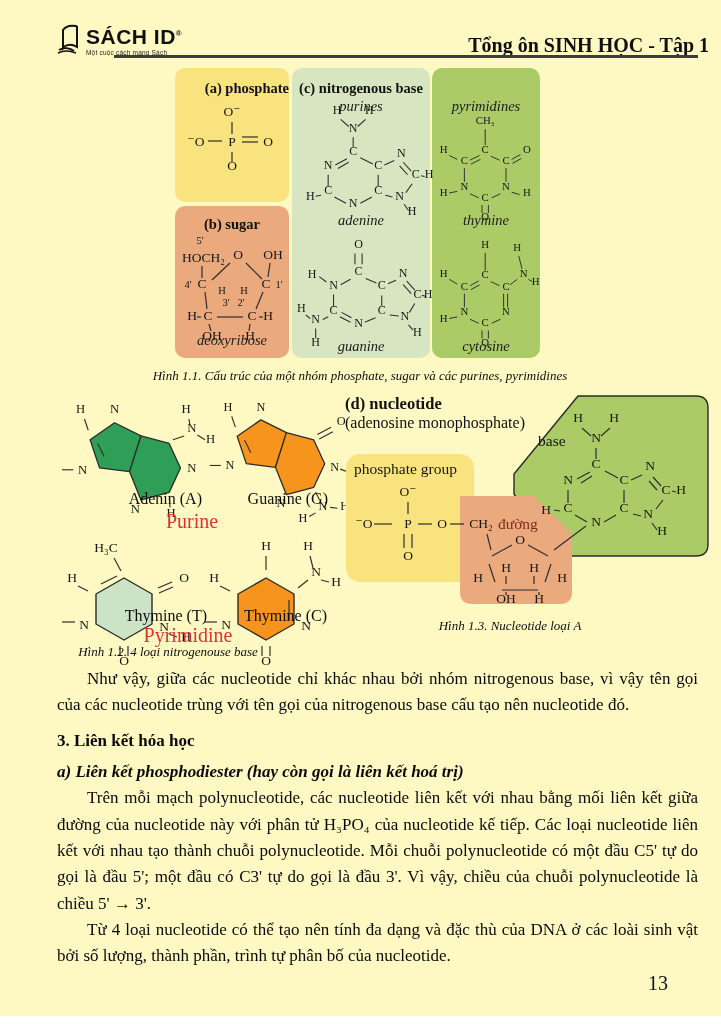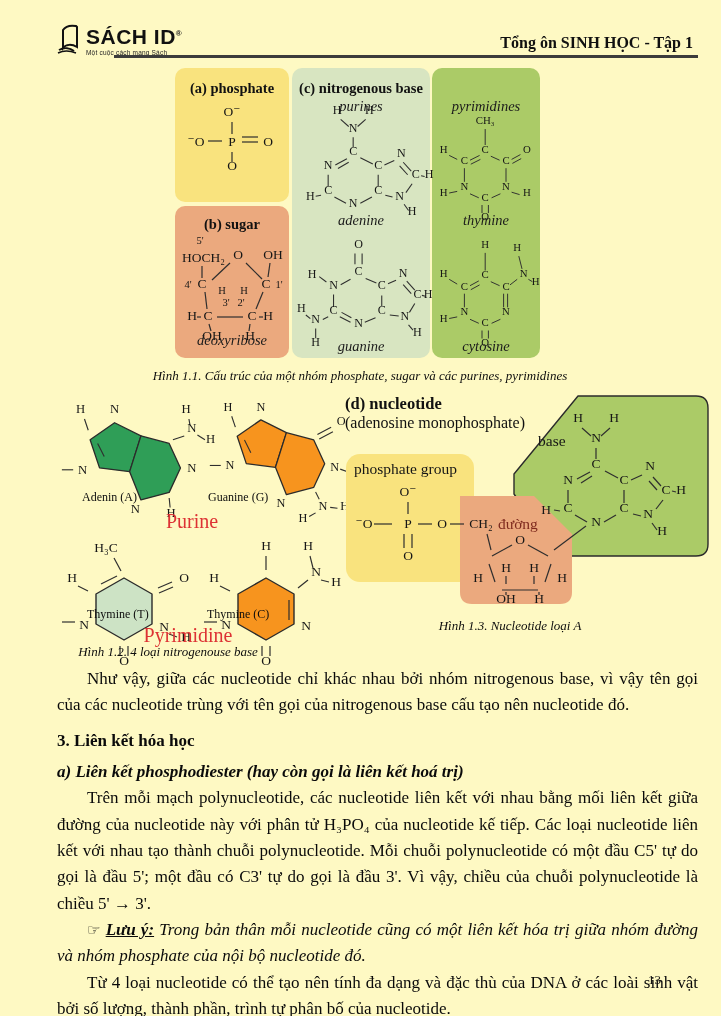--- a/index.html
+++ b/index.html
@@ -5,55 +5,55 @@
   html,body{margin:0;padding:0;background:#fff;}
   #page{position:relative;width:721px;height:1016px;background:#fef9c3;overflow:hidden;
         font-family:"Liberation Serif","DejaVu Serif",serif;color:#111;}
   .abs{position:absolute;}
   
   .logo-wrap{left:56px;top:24px;display:flex;align-items:flex-start;}
   .logo-text{margin-left:4px;}
   .logo-title{font-family:"Liberation Sans","DejaVu Sans",sans-serif;font-weight:bold;font-size:21px;letter-spacing:.5px;color:#111;line-height:20px;}
   .logo-reg{font-size:8px;vertical-align:super;}
   .logo-tag{font-family:"Liberation Sans","DejaVu Sans",sans-serif;font-size:6.5px;color:#222;margin-top:1px;letter-spacing:.2px;}
-  .hdr-title{right:28px;top:34px;font-weight:bold;font-size:16px;color:#101010;}
+  .hdr-title{right:12px;top:34px;font-weight:bold;font-size:20px;color:#101010;}
   .hdr-line{left:114px;top:55px;width:584px;height:3px;background:#3c3c3c;}
   
   .box{border-radius:10px;}
   .box-yellow{background:#F9E37E;}
   .box-orange{background:#EBA97E;}
   .box-glight{background:#D8E5C1;}
   .box-gdark{background:#ABCB67;}
   .fig-title{font-weight:bold;font-size:14.5px;text-align:center;}
   .fig-it{font-style:italic;font-size:14.5px;text-align:center;color:#1b1b1b;}
   
   .mol{position:absolute;overflow:visible;}
   .mol line{stroke:#2e2e2e;stroke-width:1.2;}
   .mol text{font-family:"Liberation Serif","DejaVu Serif","DejaVu Sans",serif;font-size:13.5px;text-anchor:middle;fill:#161616;}
   .mol text.sm{font-size:10.5px;}
   .mol text.as{text-anchor:start;}
   .mol text.lbl{font-size:15.5px;}
   .mol text.dng{fill:#7E2A1E;}
   .mol polygon,.mol path.ring{stroke:#2b2b2b;stroke-width:1.4;stroke-linejoin:round;}
   .caption{font-style:italic;font-size:13px;text-align:center;color:#0d0d0d;}
   .red-label{color:#DD3234;font-size:20px;text-align:center;}
-  .struct-label{font-size:12px;text-align:left;color:#0d0d0d;}
+  .struct-label{font-size:16px;text-align:right;color:#0d0d0d;}
   
   .d-title{font-weight:bold;font-size:16.5px;}
   .d-sub{font-size:16px;}
   
   #bodytext{left:57px;top:666px;width:641px;font-size:17px;line-height:1.55;text-align:justify;color:#0a0a0a;}
   #bodytext p{margin:0;text-indent:30px;}
   #bodytext .gap{margin-top:0;}
   .h-bold{font-weight:bold;text-indent:0 !important;margin-top:9px !important;}
   .h-boldit{font-weight:bold;font-style:italic;text-indent:0 !important;margin-top:5px !important;}
   .note{font-style:italic;}
   .note-label{font-weight:bold;text-decoration:underline;}
   .hand{font-family:"DejaVu Sans","Liberation Serif",serif;font-style:normal;font-size:15px;}
-  .pagenum{left:648px;top:972px;font-size:13px;color:#111;}
+  .pagenum{left:648px;top:972px;font-size:20px;color:#111;}
 </style>
 </head>
 <body>
 
 <div id="page">
 
   <div class="abs logo-wrap">
     <span>
       <svg width="26" height="30" viewBox="0 0 26 30">
         <path d="M20,2 C14,1 9,3 7,6 L7,24 C10,20 16,20 21,23 L21,3 Z" fill="none" stroke="#111" stroke-width="2"></path>
@@ -67,21 +67,21 @@
     </span>
   </div>
   <div class="abs hdr-title">Tổng ôn SINH HỌC - Tập 1</div>
   <div class="abs hdr-line"></div>
 
   <div class="abs box box-yellow" style="left:175px;top:68px;width:114px;height:134px;"></div>
   <div class="abs box box-orange" style="left:175px;top:206px;width:114px;height:152px;"></div>
   <div class="abs box box-glight" style="left:292px;top:68px;width:138px;height:290px;"></div>
   <div class="abs box box-gdark" style="left:432px;top:68px;width:108px;height:290px;"></div>
 
-  <div class="abs fig-title" style="left:175px;top:80px;width:114px;">(a) phosphate</div>
+  <div class="abs fig-title" style="left:175px;top:80px;width:114px;text-align:right;">(a) phosphate</div>
   <div class="abs fig-title" style="left:292px;top:80px;width:138px;">(c) nitrogenous base</div>
   <div class="abs fig-it" style="left:292px;top:98px;width:138px;">purines</div>
   <div class="abs fig-it" style="left:432px;top:98px;width:108px;">pyrimidines</div>
   <div class="abs fig-title" style="left:175px;top:216px;width:114px;">(b) sugar</div>
 
   <svg class="mol" style="left:180px;top:96px;" width="104" height="76" viewBox="0 0 104 76">
     <line x1="52" y1="26" x2="52" y2="38"></line>
       <line x1="28" y1="45" x2="42" y2="45"></line>
     <line x1="62" y1="41" x2="78" y2="41"></line>
       <line x1="62" y1="46" x2="78" y2="46"></line>
@@ -466,19 +466,18 @@
   </svg>
   <div class="abs d-title" style="left:345px;top:394px;">(d) nucleotide</div>
   <div class="abs d-sub" style="left:345px;top:414px;">(adenosine monophosphate)</div>
   <div class="abs caption" style="left:380px;top:618px;width:260px;">Hình 1.3. Nucleotide loại A</div>
 
   <div class="abs" id="bodytext">
     <p>Như vậy, giữa các nucleotide chỉ khác nhau bởi nhóm nitrogenous base, vì vậy tên gọi của các nucleotide trùng với tên gọi của nitrogenous base cấu tạo nên nucleotide đó.</p>
     <p class="h-bold">3. Liên kết hóa học</p>
     <p class="h-boldit">a) Liên kết phosphodiester (hay còn gọi là liên kết hoá trị)</p>
     <p class="gap">Trên mỗi mạch polynucleotide, các nucleotide liên kết với nhau bằng mối liên kết giữa đường của nucleotide này với phân tử H₃PO₄ của nucleotide kế tiếp. Các loại nucleotide liên kết với nhau tạo thành chuỗi polynucleotide. Mỗi chuỗi polynucleotide có một đầu C5' tự do gọi là đầu 5'; một đầu có C3' tự do gọi là đầu 3'. Vì vậy, chiều của chuỗi polynucleotide là chiều 5' → 3'.</p>
-    <p class="gap note"><span class="hand">☞</span> <span class="note-label">Lưu ý:</span><span> Trong bản thân mỗi nucleotide cũng có một liên kết hóa trị giữa nhóm đường và nhóm phosphate của nội bộ nucleotide đó.</span></p>
     <p class="gap">Từ 4 loại nucleotide có thể tạo nên tính đa dạng và đặc thù của DNA ở các loài sinh vật bởi số lượng, thành phần, trình tự phân bố của nucleotide.</p>
   </div>
 
   <div class="abs pagenum">13</div>
 
 </div>
 
 </body></html>

